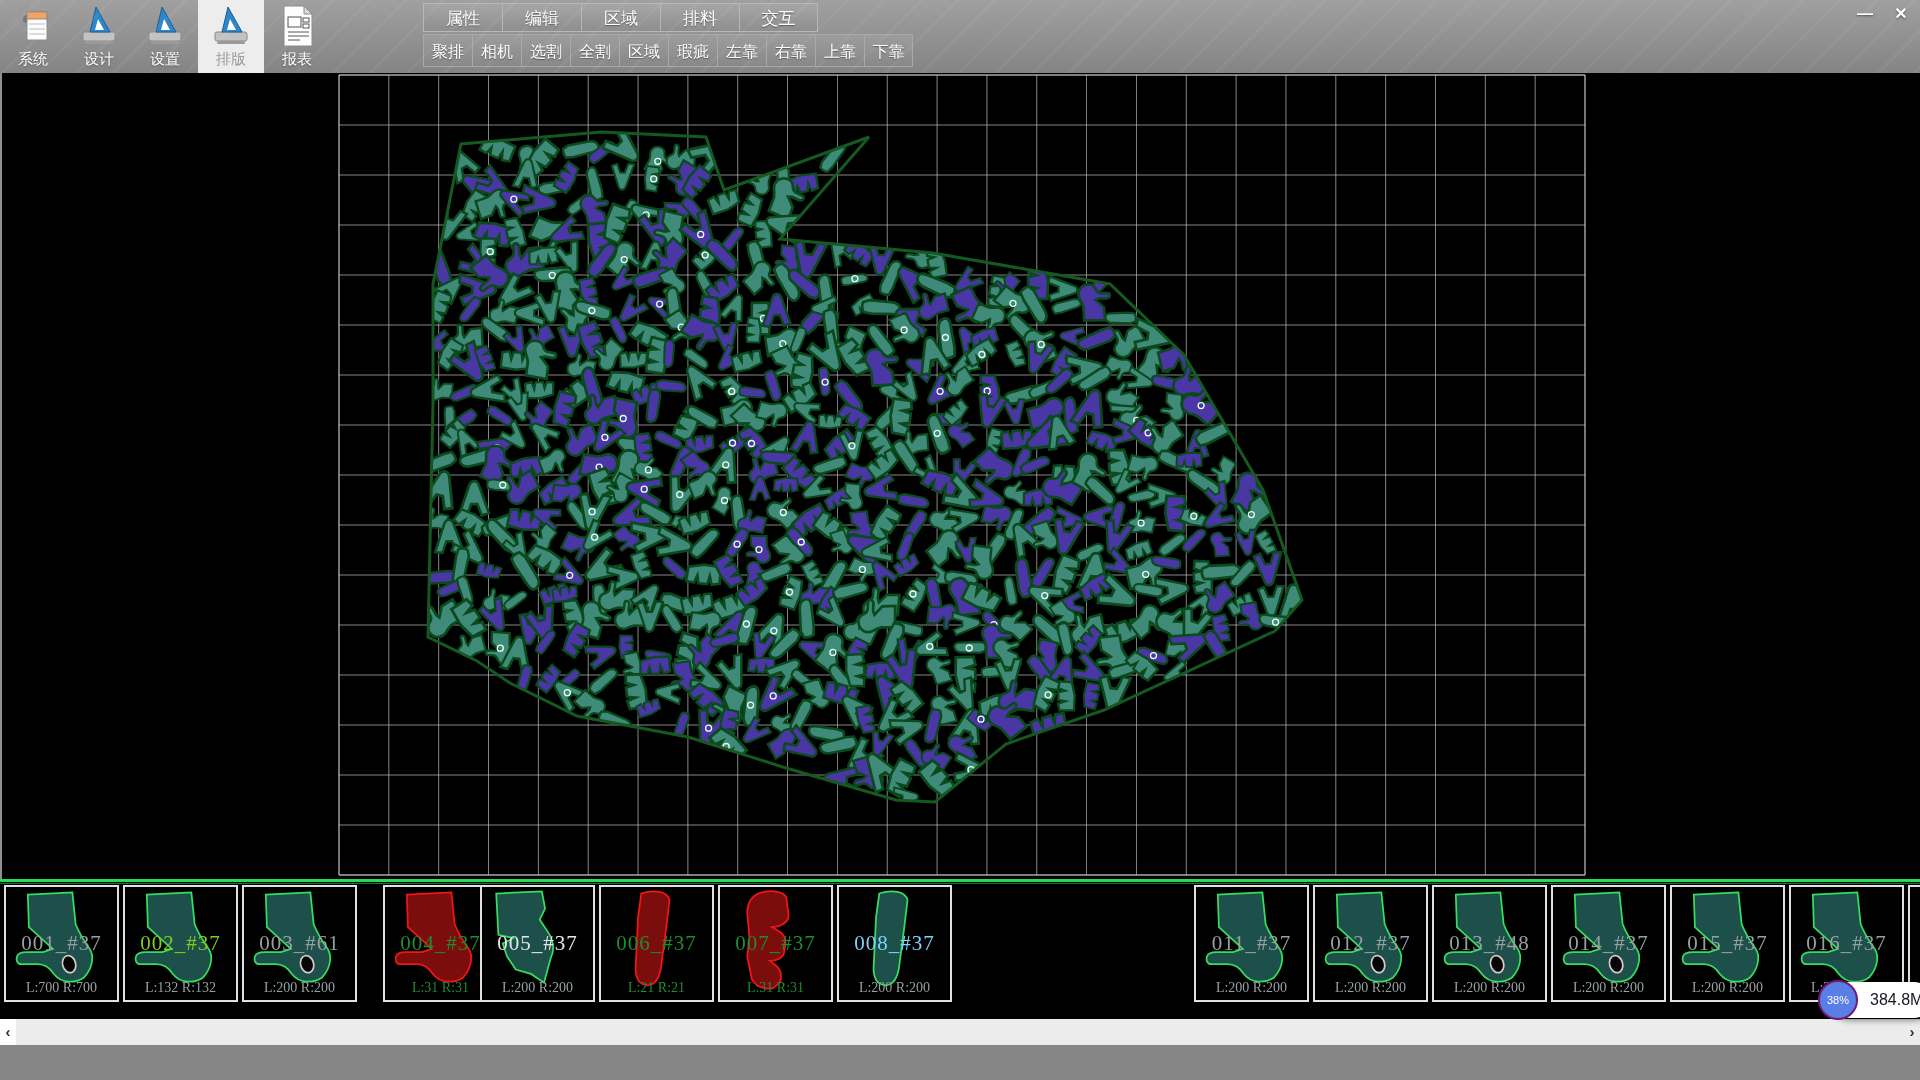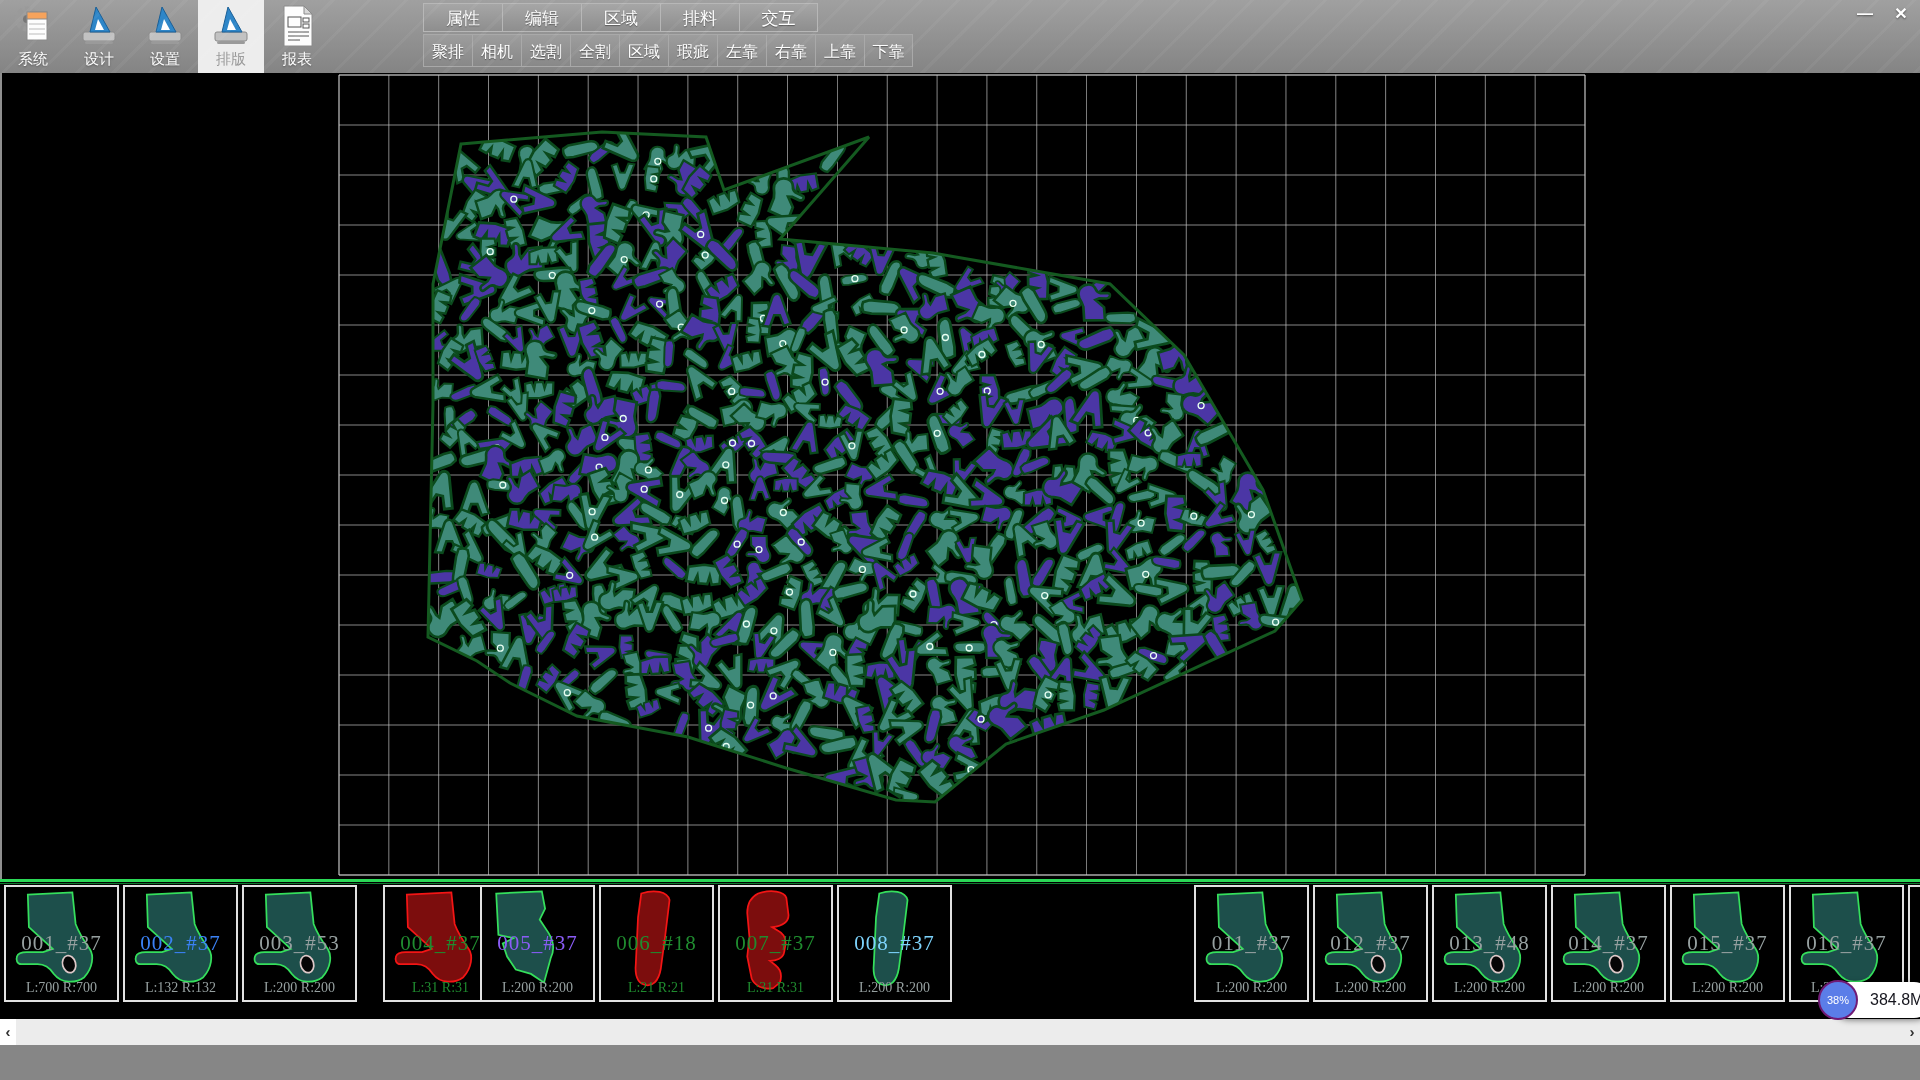--- a/index.html
+++ b/index.html
@@ -912,50 +912,50 @@
         <path d="M19,7 L60,5 L63,34 C66,42 71,50 76,57 C80,63 79,74 71,83 C63,89 50,89 43,80 C39,74 33,71 28,71 L13,71 C9,71 8,67 9,64 C10,61 14,60 18,60 L33,60 L42,57 L20,37 Z" fill="#1d4f4b" stroke="#35df5c" stroke-width="1.6"></path>
             <ellipse cx="57" cy="71" rx="6" ry="8" transform="rotate(-15 57 71)" fill="#050505" stroke="#ddc8c8" stroke-width="1.6"></ellipse>
           </svg>
       <div class="pname" style="color:#96a0a0">001_#37</div>
       <div class="psize" style="color:#96a0a0">L:700 R:700</div>
         </div>
         <div class="cell" style="left: 123px;">
           <svg viewBox="0 0 100 104" width="111" height="113">
         <path d="M19,7 L60,5 L63,34 C66,42 71,50 76,57 C80,63 79,74 71,83 C63,89 50,89 43,80 C39,74 33,71 28,71 L13,71 C9,71 8,67 9,64 C10,61 14,60 18,60 L33,60 L42,57 L20,37 Z" fill="#1d4f4b" stroke="#35df5c" stroke-width="1.6"></path>
           </svg>
-      <div class="pname" style="color:#3b82f6">002_#37</div>
+      <div class="pname" style="color:#84cc16">002_#37</div>
       <div class="psize" style="color:#96a0a0">L:132 R:132</div>
         </div>
         <div class="cell" style="left: 242px;">
           <svg viewBox="0 0 100 104" width="111" height="113">
         <path d="M19,7 L60,5 L63,34 C66,42 71,50 76,57 C80,63 79,74 71,83 C63,89 50,89 43,80 C39,74 33,71 28,71 L13,71 C9,71 8,67 9,64 C10,61 14,60 18,60 L33,60 L42,57 L20,37 Z" fill="#1d4f4b" stroke="#35df5c" stroke-width="1.6"></path>
             <ellipse cx="57" cy="71" rx="6" ry="8" transform="rotate(-15 57 71)" fill="#050505" stroke="#ddc8c8" stroke-width="1.6"></ellipse>
           </svg>
-      <div class="pname" style="color:#96a0a0">003_#53</div>
+      <div class="pname" style="color:#96a0a0">003_#61</div>
       <div class="psize" style="color:#96a0a0">L:200 R:200</div>
         </div>
         <div class="cell" style="left: 361px; margin-left: 22px;">
           <svg viewBox="0 0 100 104" width="111" height="113">
         <path d="M19,7 L60,5 L63,34 C66,42 71,50 76,57 C80,63 79,74 71,83 C63,89 50,89 43,80 C39,74 33,71 28,71 L13,71 C9,71 8,67 9,64 C10,61 14,60 18,60 L33,60 L42,57 L20,37 Z" fill="#7c0d0d" stroke="#f31515" stroke-width="1.6"></path>
           </svg>
       <div class="pname" style="color:#1f8c2f">004_#37</div>
       <div class="psize" style="color:#1f8c2f">L:31 R:31</div>
         </div>
         <div class="cell" style="left: 480px;">
           <svg viewBox="0 0 100 104" width="111" height="113">
         <path d="M12,6 L54,4 L57,20 L52,30 L60,42 C65,50 66,58 62,66 L56,88 L44,80 L30,76 L22,64 L18,52 L28,47 L14,44 Z" fill="#1d4f4b" stroke="#35df5c" stroke-width="1.6"></path>
           </svg>
-      <div class="pname" style="color:#8b5cf6">005_#37</div>
+      <div class="pname" style="color:#e5e5e5">005_#37</div>
       <div class="psize" style="color:#96a0a0">L:200 R:200</div>
         </div>
         <div class="cell" style="left: 599px;">
           <svg viewBox="0 0 100 104" width="111" height="113">
         <path d="M36,6 C48,2 60,4 62,12 L58,45 L54,75 C52,87 46,92 39,90 C32,88 30,80 31,70 L33,28 Z" fill="#7c0d0d" stroke="#f31515" stroke-width="1.6"></path>
           </svg>
-      <div class="pname" style="color:#1f8c2f">006_#18</div>
+      <div class="pname" style="color:#1f8c2f">006_#37</div>
       <div class="psize" style="color:#1f8c2f">L:21 R:21</div>
         </div>
         <div class="cell" style="left: 718px;">
           <svg viewBox="0 0 100 104" width="111" height="113">
         <path d="M34,6 C46,2 58,4 60,10 L62,26 C62,33 55,36 47,37 L52,40 C58,43 60,48 59,54 L58,60 C57,66 50,68 45,68 L50,72 C55,76 56,82 54,88 L48,93 C38,95 30,90 28,84 L24,64 L26,46 L24,24 C24,14 28,9 34,6 Z" fill="#7c0d0d" stroke="#f31515" stroke-width="1.6"></path>
           </svg>
       <div class="pname" style="color:#1f8c2f">007_#37</div>
       <div class="psize" style="color:#1f8c2f">L:31 R:31</div>
         </div>
         <div class="cell" style="left: 837px;">

